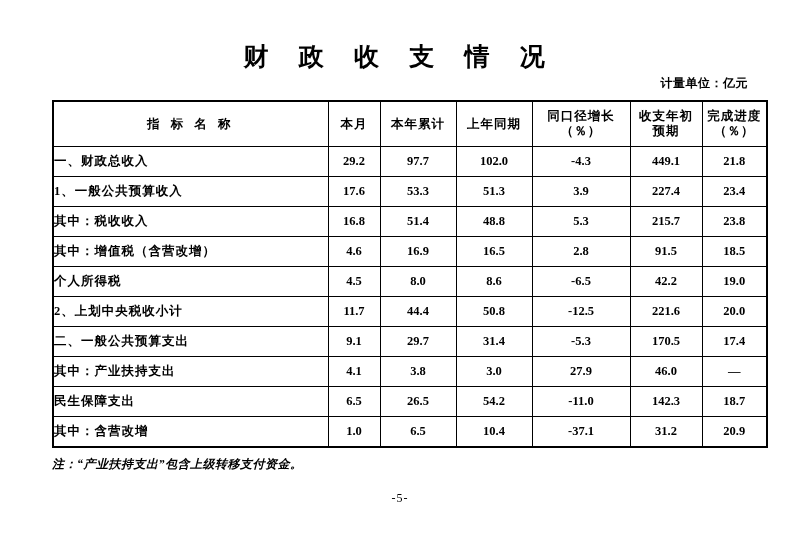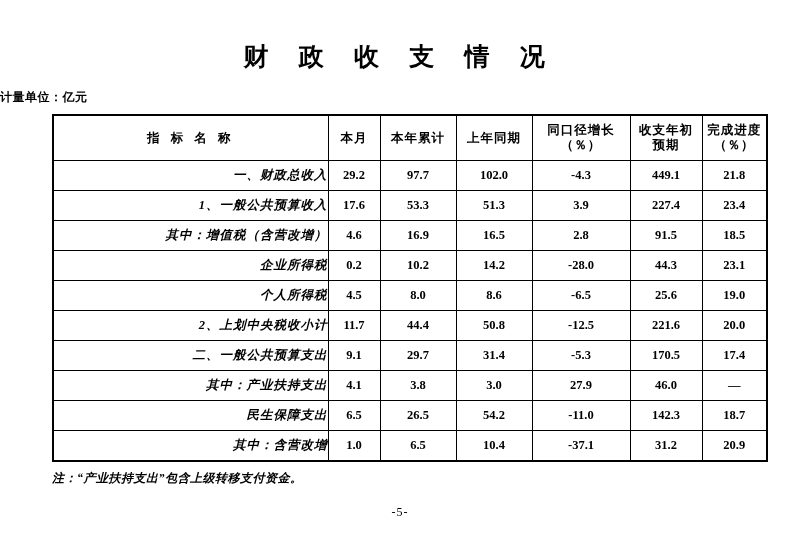--- a/index.html
+++ b/index.html
@@ -20,25 +20,25 @@
     width: 800px;
     height: 547px;
     box-sizing: border-box;
   }
   .doc-title {
     text-align: center;
     font-size: 25px;
     font-weight: bold;
     letter-spacing: 12px;
     margin-top: 40px;
-    margin-bottom: 16px;
+    margin-bottom: 2px;
     font-family: "Liberation Serif", "DejaVu Serif", serif;
   }
   .unit-line {
-    text-align: left;
+    text-align: right;
     font-size: 12px;
     font-weight: bold;
     padding-right: 52px;
     margin-bottom: 8px;
     letter-spacing: 0.5px;
   }
   .table-wrap {
     padding: 0 52px;
   }
   table.fin {
@@ -68,25 +68,24 @@
   }
   col.c-name { width: 275px; }
   col.c-m    { width: 52px; }
   col.c-y    { width: 76px; }
   col.c-ly   { width: 76px; }
   col.c-g    { width: 98px; }
   col.c-b    { width: 72px; }
   col.c-p    { width: 65px; }
 
   td.label {
-    text-align: right;
+    text-align: left;
     font-weight: bold;
     letter-spacing: 1px;
     white-space: nowrap;
-    font-style: italic;
   }
   td.num {
     text-align: center;
     font-weight: bold;
     font-size: 12.5px;
   }
   .ind0 { padding-left: 14px; }
   .ind1 { padding-left: 48px; }
   .ind2 { padding-left: 68px; }
   .ind3 { padding-left: 88px; }
@@ -163,44 +162,44 @@
           <tr>
             <td class="label ind1">1、一般公共预算收入</td>
             <td class="num">17.6</td>
             <td class="num">53.3</td>
             <td class="num">51.3</td>
             <td class="num">3.9</td>
             <td class="num">227.4</td>
             <td class="num">23.4</td>
           </tr>
           <tr>
+            <td class="label ind2">其中：税收收入</td>
+            <td class="num">16.8</td>
+            <td class="num">51.4</td>
+            <td class="num">48.8</td>
+            <td class="num">5.3</td>
+            <td class="num">215.7</td>
+            <td class="num">23.8</td>
+          </tr>
+          <tr>
             <td class="label ind3">其中：增值税（含营改增）</td>
             <td class="num">4.6</td>
             <td class="num">16.9</td>
             <td class="num">16.5</td>
             <td class="num">2.8</td>
             <td class="num">91.5</td>
             <td class="num">18.5</td>
           </tr>
           <tr>
-            <td class="label ind4">企业所得税</td>
-            <td class="num">0.2</td>
-            <td class="num">10.2</td>
-            <td class="num">14.2</td>
-            <td class="num">-28.0</td>
-            <td class="num">44.3</td>
-            <td class="num">23.1</td>
-          </tr>
-          <tr>
             <td class="label ind4">个人所得税</td>
             <td class="num">4.5</td>
             <td class="num">8.0</td>
             <td class="num">8.6</td>
             <td class="num">-6.5</td>
-            <td class="num">25.6</td>
+            <td class="num">42.2</td>
             <td class="num">19.0</td>
           </tr>
           <tr>
             <td class="label ind1">2、上划中央税收小计</td>
             <td class="num">11.7</td>
             <td class="num">44.4</td>
             <td class="num">50.8</td>
             <td class="num">-12.5</td>
             <td class="num">221.6</td>
             <td class="num">20.0</td>

